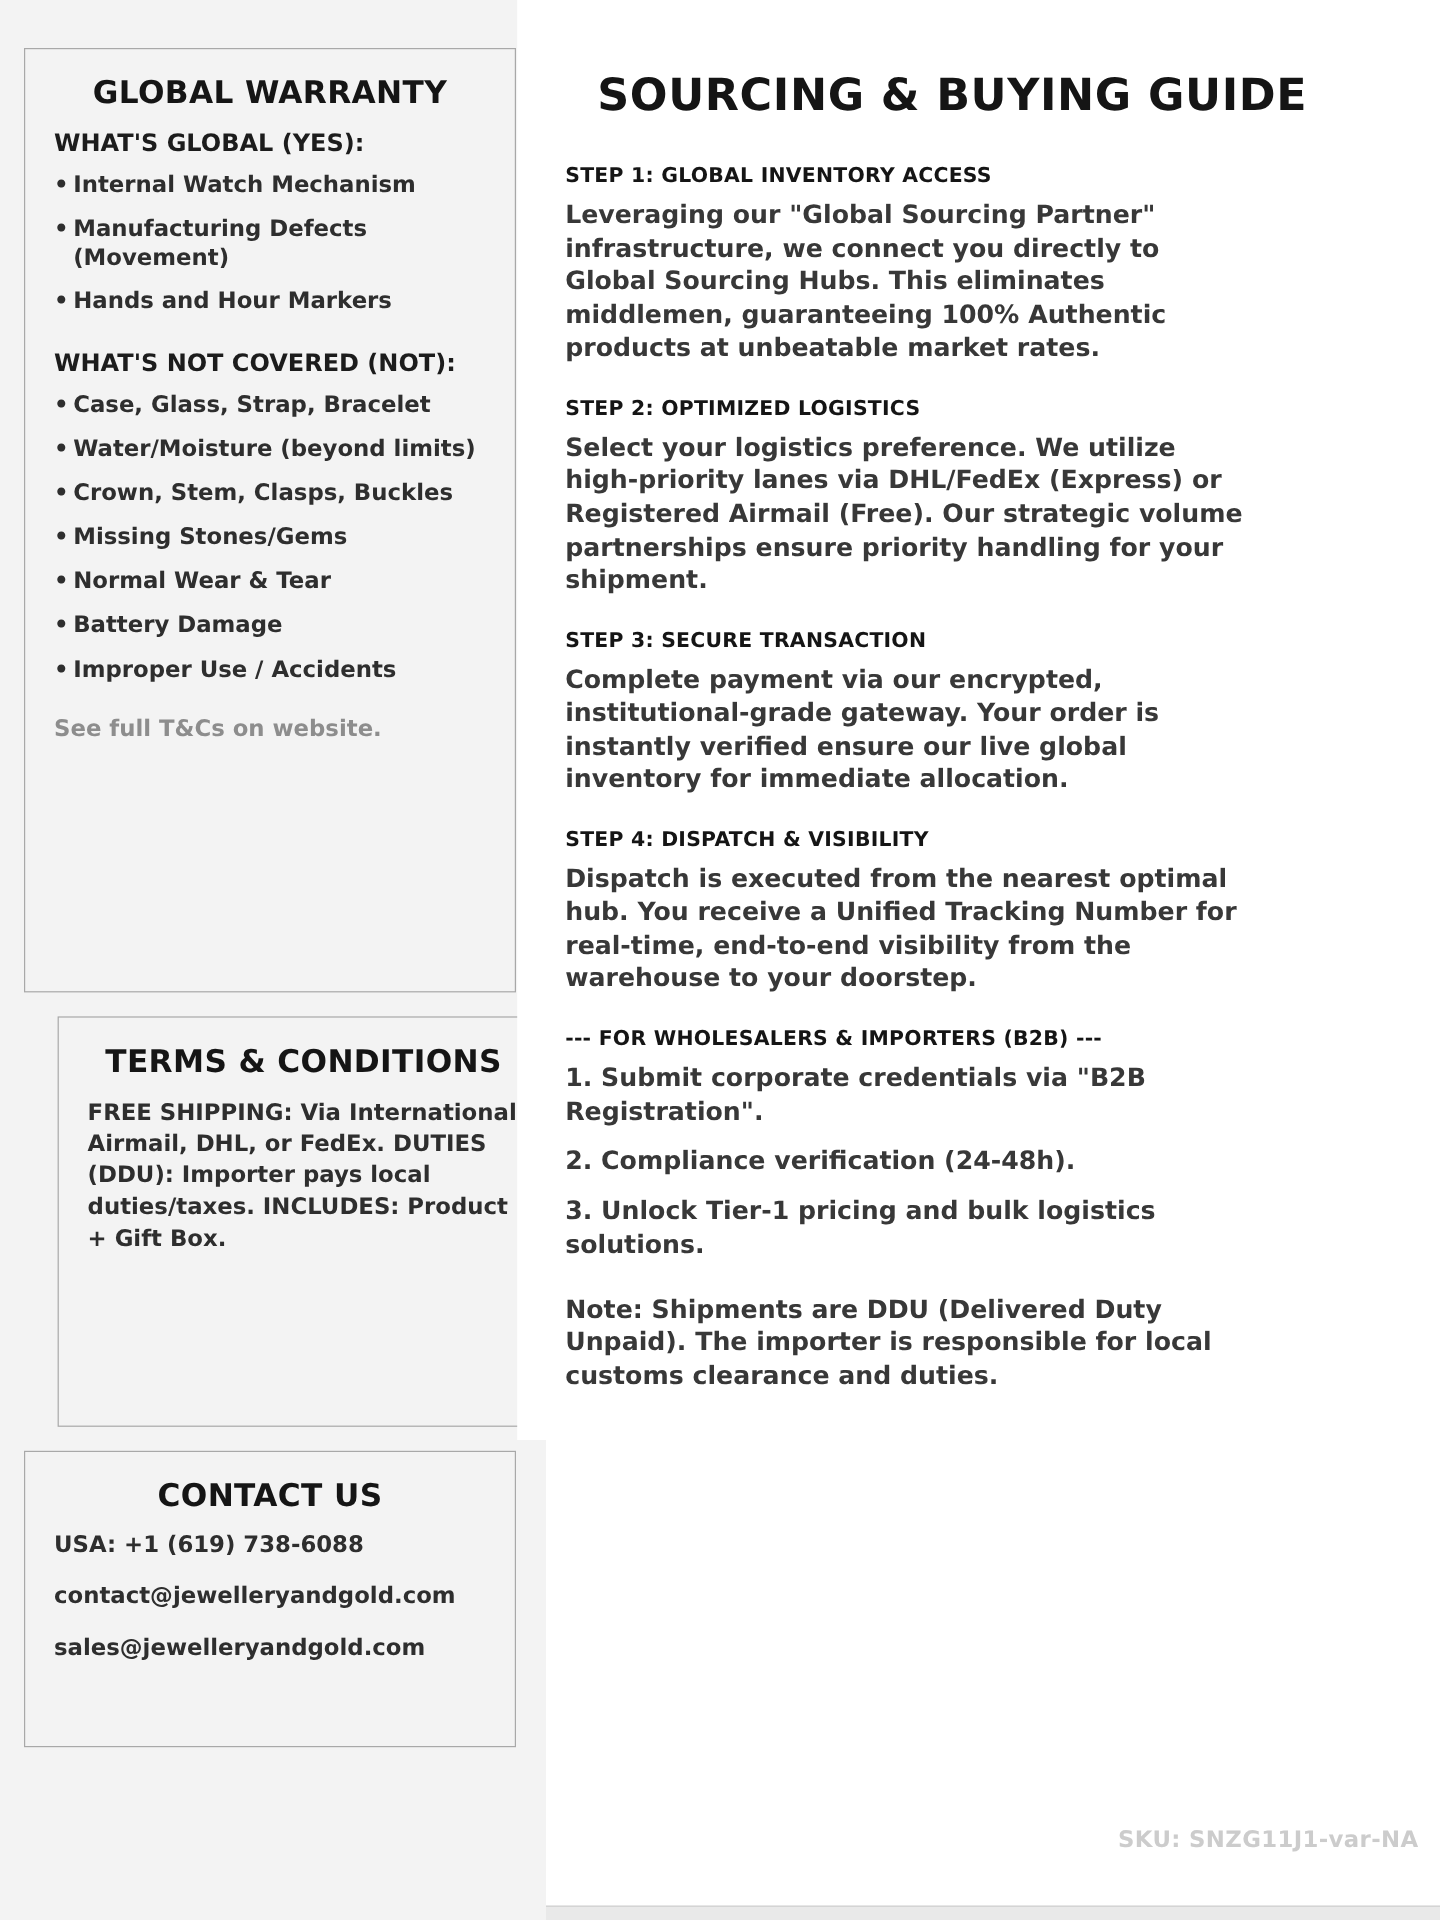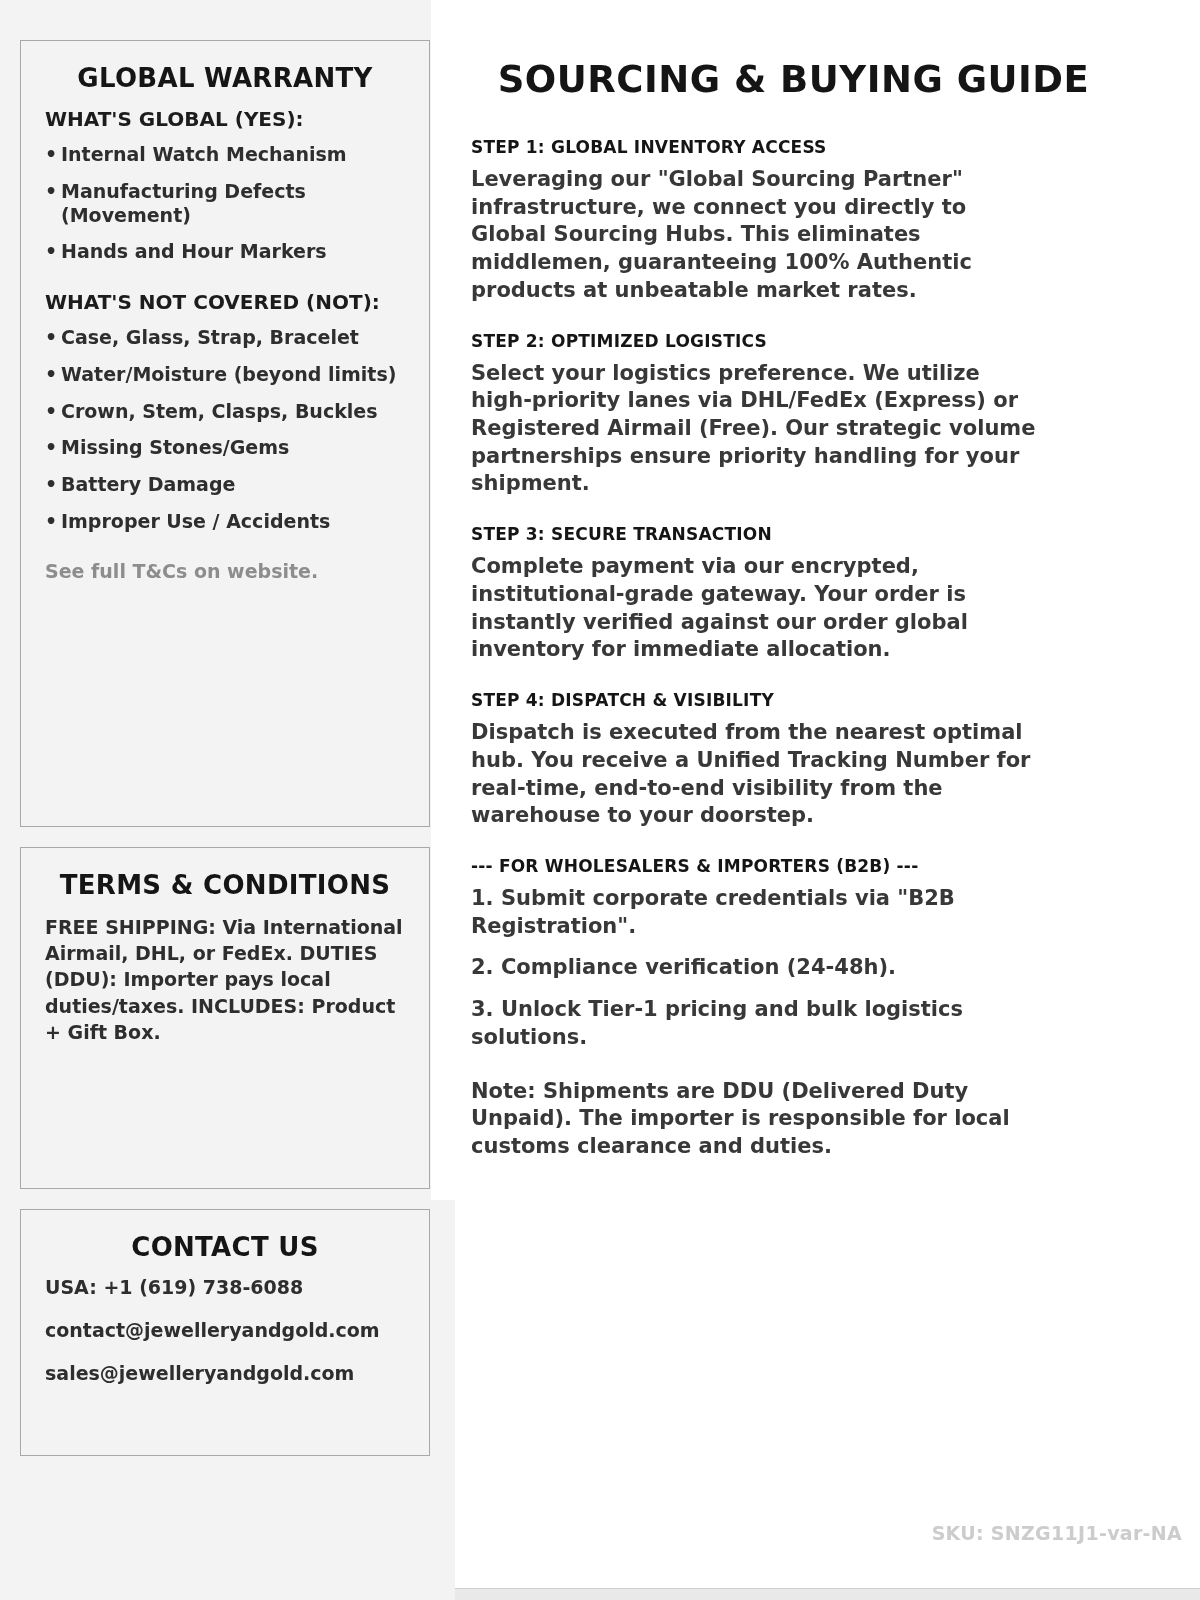--- a/index.html
+++ b/index.html
@@ -26,21 +26,21 @@
     padding: 40px 25px 0 20px;
   }
   .box {
     width: 410px;
     border: 1.5px solid #a8a8a8;
     padding: 22px 24px;
     background: #f3f3f3;
   }
   .box + .box { margin-top: 20px; }
   .box-warranty { height: 787px; }
-  .box-terms    { height: 342px; margin-top: 22px; }
+  .box-terms    { height: 342px; margin-top: 22px; margin-left: 28px; }
   .box-contact  { height: 247px; margin-top: 16px; }
 
   .box h2 {
     font-size: 26px;
     font-weight: 800;
     color: #151515;
     letter-spacing: 0.3px;
     margin-bottom: 14px;
     text-align: center;
   }
@@ -153,20 +153,21 @@
         <div class="bullet-item">Internal Watch Mechanism</div>
         <div class="bullet-item">Manufacturing Defects (Movement)</div>
         <div class="bullet-item">Hands and Hour Markers</div>
       </div>
       <h3>WHAT'S NOT COVERED (NOT):</h3>
       <div class="bullet-list">
         <div class="bullet-item">Case, Glass, Strap, Bracelet</div>
         <div class="bullet-item">Water/Moisture (beyond limits)</div>
         <div class="bullet-item">Crown, Stem, Clasps, Buckles</div>
         <div class="bullet-item">Missing Stones/Gems</div>
+        <div class="bullet-item">Normal Wear &amp; Tear</div>
         <div class="bullet-item">Battery Damage</div>
         <div class="bullet-item">Improper Use / Accidents</div>
       </div>
       <p class="footnote">See full T&amp;Cs on website.</p>
     </section>
 
     <section class="box box-terms">
       <h2>TERMS &amp; CONDITIONS</h2>
       <p class="side-para">FREE SHIPPING: Via International Airmail, DHL, or FedEx.  DUTIES (DDU): Importer pays local duties/taxes.  INCLUDES: Product + Gift Box.</p>
     </section>
@@ -190,21 +191,21 @@
         <p class="step-body">Leveraging our "Global Sourcing Partner" infrastructure, we connect you directly to Global Sourcing Hubs. This eliminates middlemen, guaranteeing 100% Authentic products at unbeatable market rates.</p>
       </section>
 
       <section class="step">
         <h2 class="step-heading">STEP 2: OPTIMIZED LOGISTICS</h2>
         <p class="step-body">Select your logistics preference. We utilize high-priority lanes via DHL/FedEx (Express) or Registered Airmail (Free). Our strategic volume partnerships ensure priority handling for your shipment.</p>
       </section>
 
       <section class="step">
         <h2 class="step-heading">STEP 3: SECURE TRANSACTION</h2>
-        <p class="step-body">Complete payment via our encrypted, institutional-grade gateway. Your order is instantly verified against our order global inventory for immediate allocation.</p>
+        <p class="step-body">Complete payment via our encrypted, institutional-grade gateway. Your order is instantly verified ensure our live global inventory for immediate allocation.</p>
       </section>
 
       <section class="step">
         <h2 class="step-heading">STEP 4: DISPATCH &amp; VISIBILITY</h2>
         <p class="step-body">Dispatch is executed from the nearest optimal hub. You receive a Unified Tracking Number for real-time, end-to-end visibility from the warehouse to your doorstep.</p>
       </section>
 
       <section class="b2b">
         <h2 class="step-heading">--- FOR WHOLESALERS &amp; IMPORTERS (B2B) ---</h2>
         <p class="b2b-para">1. Submit corporate credentials via "B2B Registration".</p>

